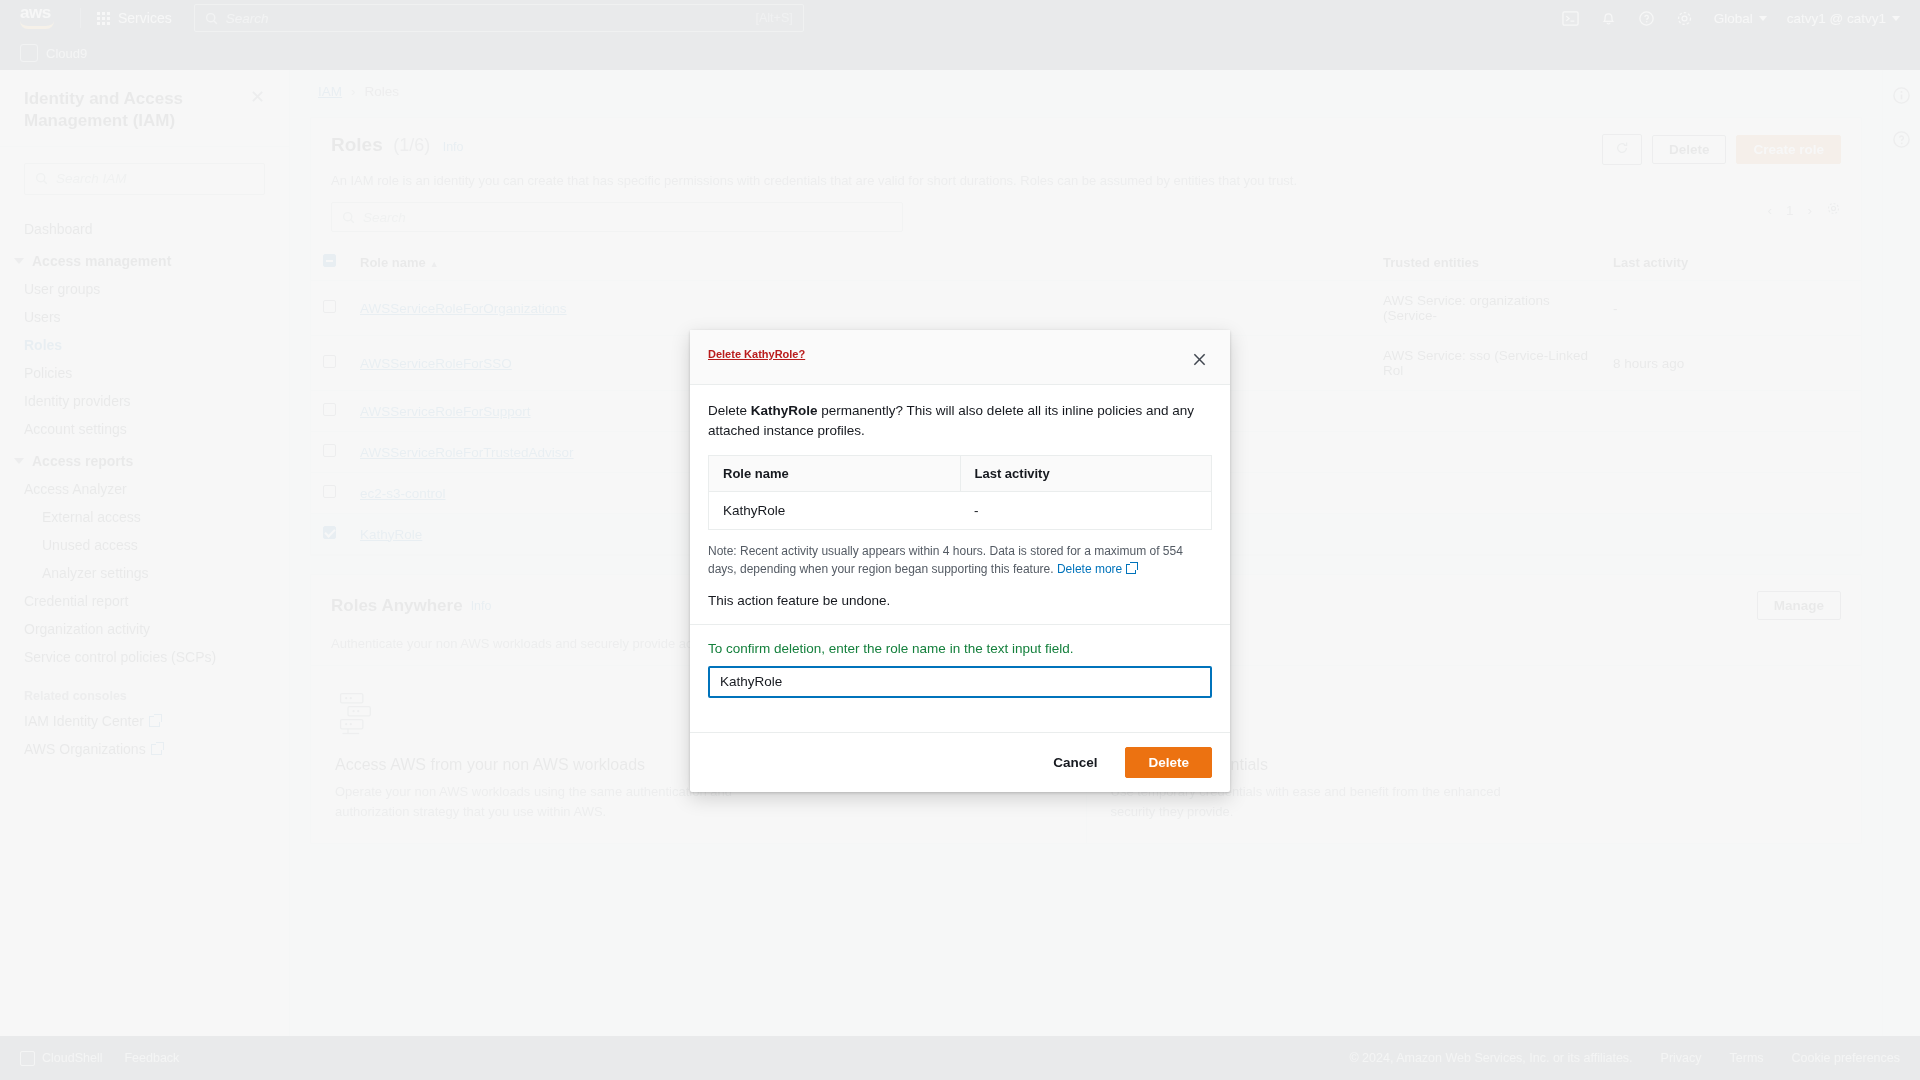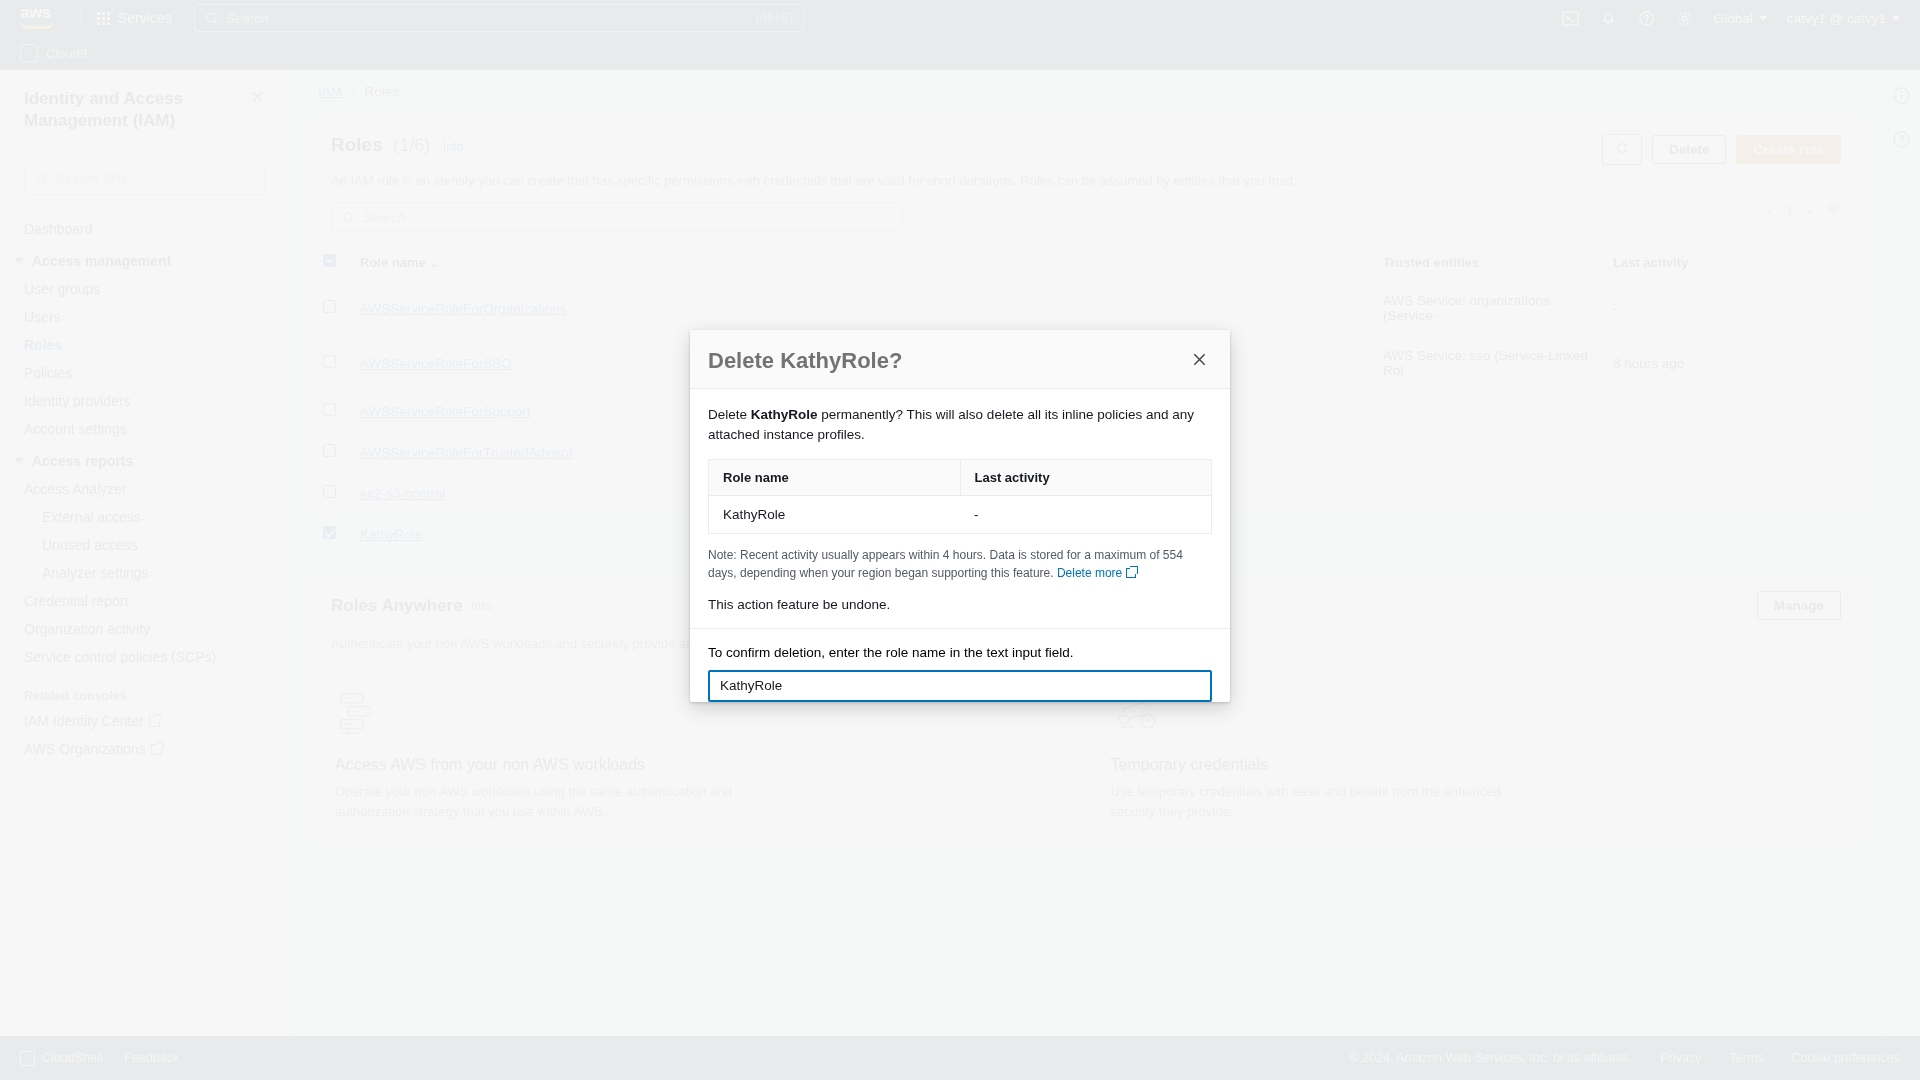--- a/index.html
+++ b/index.html
@@ -125,36 +125,36 @@
   .modal {
     position: absolute; left: 690px; top: 330px; width: 540px;
     background: #fff; border-radius: 2px;
     box-shadow: 0 1px 3px rgba(0,0,0,0.18), 0 6px 20px rgba(0,0,0,0.16);
     font-family: "Liberation Sans", sans-serif;
   }
   .modal-header {
     display: flex; align-items: flex-start; padding: 18px 20px 14px 18px;
     border-bottom: 1px solid #eaeded; background: #fafafa;
   }
-  .modal-title { font-size: 22px; font-weight: bold; color: #737373; flex: 1; }
+  .modal-title { font-size: 11px; font-weight: bold; color: #b91c1c; flex: 1; text-decoration: underline; }
   .modal-close { width: 22px; height: 22px; display:flex;align-items:center;justify-content:center;color:#414750;cursor:pointer;}
-  .modal-body { padding: 16px 18px 0 18px; }
+  .modal-body { padding: 16px 18px 16px 18px; }
   .m-para { font-size: 13.5px; color: #16191f; line-height: 1.48; }
   .m-para b { font-weight: bold; }
   .m-table { width: 100%; border: 1px solid #eaeded; border-collapse: collapse; margin-top: 14px; }
   .m-table th { text-align: left; font-size: 13px; font-weight: bold; color: #16191f; padding: 10px 14px; border-bottom: 1px solid #eaeded; background: #fafafa;}
   .m-table th + th { border-left: 1px solid #eaeded; }
   .m-table td { font-size: 13.5px; color: #16191f; padding: 11px 14px; background: #fff;}
   .m-note { font-size: 12px; color: #545b64; line-height: 1.5; margin-top: 12px; }
   .m-note a { color: #0073bb; text-decoration: none; }
   .m-ext { display:inline-block;width:10px;height:10px;border:1.4px solid #0073bb;position:relative;margin-left:4px;vertical-align:-1px;}
   .m-ext::after{content:"";position:absolute;right:-3px;top:-3px;width:7px;height:7px;border-top:1.4px solid #0073bb;border-right:1.4px solid #0073bb;background:#fff;}
   .m-undone { font-size: 13.5px; color: #16191f; margin: 15px 0 16px 0; }
   .m-divider { height: 1px; background: #eaeded; margin: 0 -18px; }
-  .m-confirm-label { font-size: 13.5px; color: #000000; margin: 16px 0 10px 0; }
+  .m-confirm-label { font-size: 13.5px; color: #15803d; margin: 16px 0 10px 0; }
   .m-input {
     width: 100%; height: 32px; border: 2px solid #0073bb; border-radius: 2px;
     font-size: 13.5px; color: #16191f; padding: 0 10px;
     font-family: "Liberation Sans", sans-serif; outline: none; background: #fff;
   }
   .modal-footer {
     display: flex; align-items: center; justify-content: flex-end; gap: 18px;
     padding: 14px 18px; border-top: 1px solid #eaeded; margin-top: 18px;
   }
   .m-cancel { background: none; border: none; font-size: 13.5px; font-weight: bold; color: #16191f; cursor: pointer; padding: 6px 10px;}
@@ -498,13 +498,17 @@
       <span>Note: Recent activity usually appears within 4 hours. Data is stored for a maximum of 554 days, depending when your region began supporting this feature.</span>
       <a href="#">Delete more</a><span class="m-ext"></span>
     </div>
 
     <div class="m-undone">This action feature be undone.</div>
     <div class="m-divider"></div>
     <div class="m-confirm-label">To confirm deletion, enter the role name in the text input field.</div>
     <input class="m-input" type="text" value="KathyRole" style="border-color: rgb(0, 115, 187);">
   </div>
 
+  <div class="modal-footer">
+    <button class="m-cancel">Cancel</button>
+    <button class="m-delete" style="background: rgb(236, 114, 17); border-color: rgb(236, 114, 17);">Delete</button>
+  </div>
 </div>
 
 </body></html>

